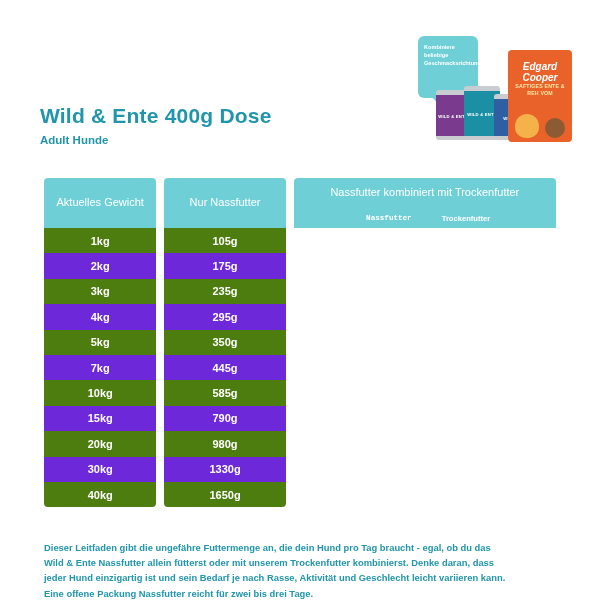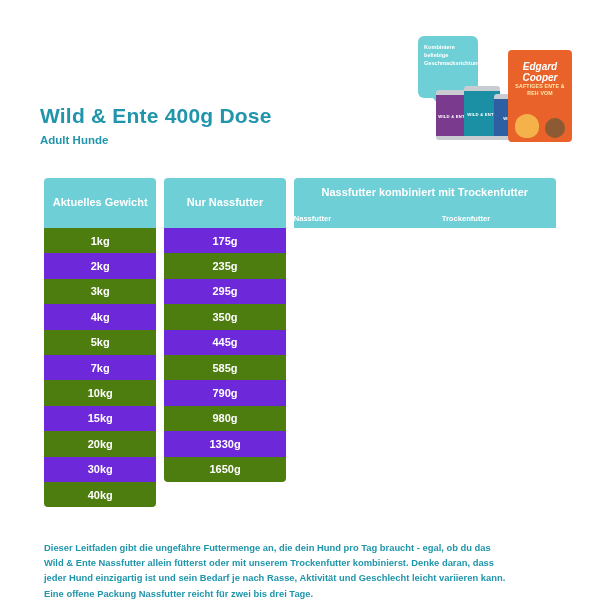--- a/index.html
+++ b/index.html
@@ -184,21 +184,21 @@
     overflow: hidden;
   }
   .col-weight { width: 114px; }
   .col-wet { width: 123px; }
   .col-combo { width: 266px; }
 
   .col-head {
     background: #6fcfd6;
     color: #ffffff;
     font-size: 11px;
-    font-weight: bold;
+    font-weight: normal;
     text-align: center;
     line-height: 1.25;
     padding: 10px 4px;
     box-sizing: border-box;
     height: 50px;
     display: flex;
     align-items: center;
     justify-content: center;
   }
   .col-combo .col-head {
@@ -207,21 +207,21 @@
   }
   .subhead {
     background: #6fcfd6;
     height: 20px;
     display: flex;
     color: #ffffff;
     font-size: 7.6px;
     font-weight: bold;
     align-items: center;
   }
-  .subhead .s1 { flex: 0 0 118px; text-align: left; }
+  .subhead .s1 { flex: 0 0 118px; text-align: right; font-family: Liberation Mono, monospace; }
   .subhead .sgap { flex: 0 0 30px; }
   .subhead .s2 { flex: 1; text-align: left; }
 
   .row {
     height: 25.4px;
     display: flex;
     align-items: center;
     justify-content: center;
     font-size: 11px;
     font-weight: bold;
@@ -312,20 +312,21 @@
           <div class="row alt">15kg</div>
           <div class="row plain">20kg</div>
           <div class="row alt">30kg</div>
           <div class="row plain">40kg</div>
         </div>
       </div>
 
       <div class="col col-wet">
         <div class="col-head">Nur Nassfutter</div>
         <div>
+          <div class="row plain">105g</div>
           <div class="row alt">175g</div>
           <div class="row plain">235g</div>
           <div class="row alt">295g</div>
           <div class="row plain">350g</div>
           <div class="row alt">445g</div>
           <div class="row plain">585g</div>
           <div class="row alt">790g</div>
           <div class="row plain">980g</div>
           <div class="row alt">1330g</div>
           <div class="row plain">1650g</div>

